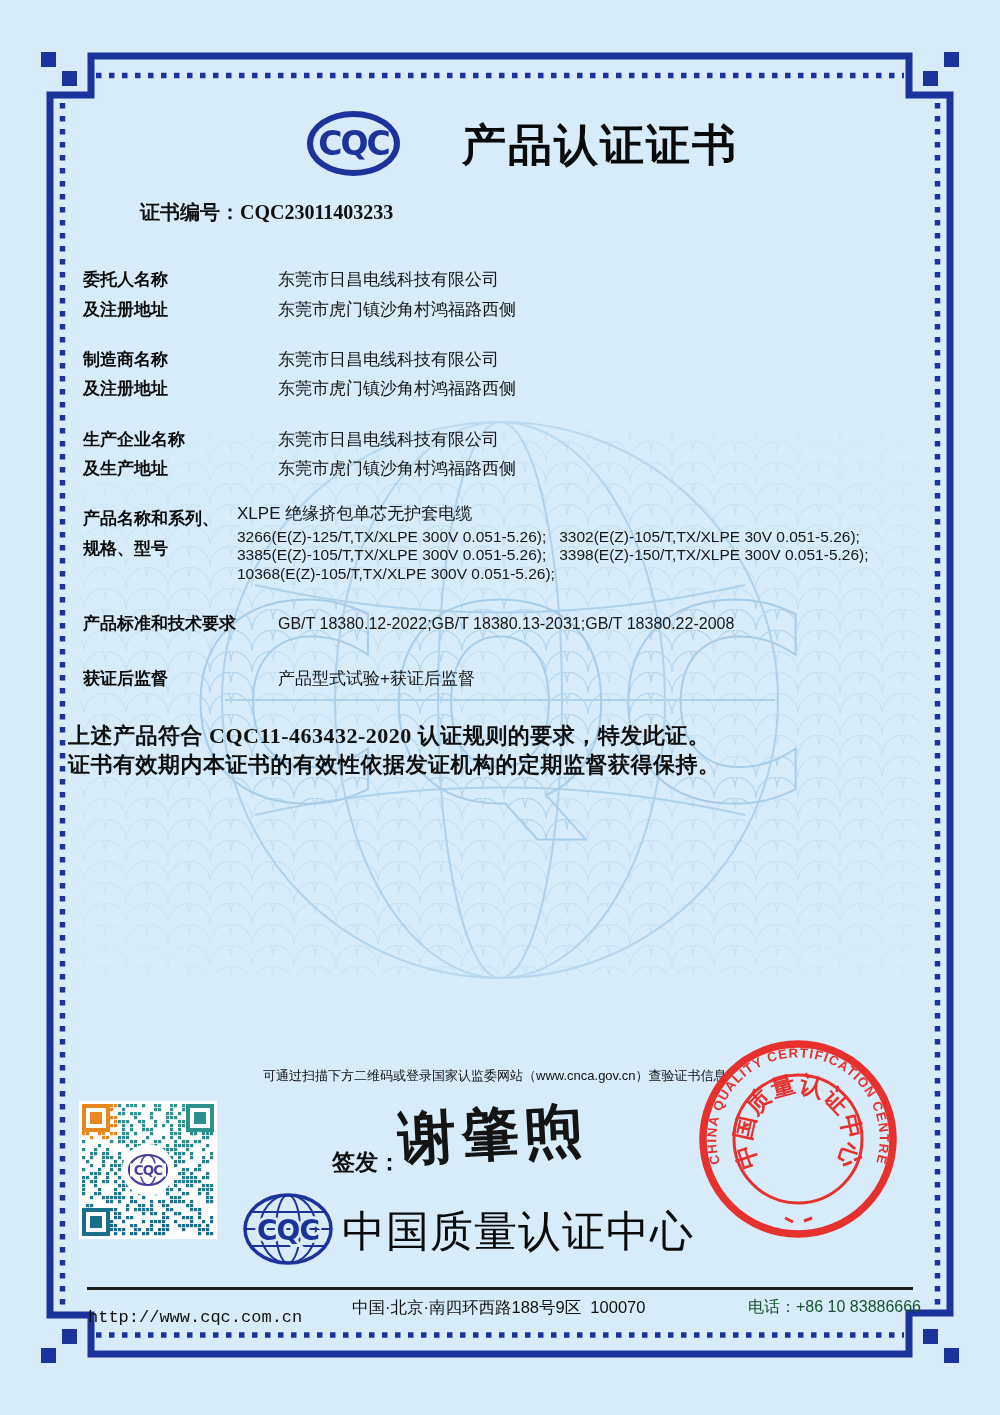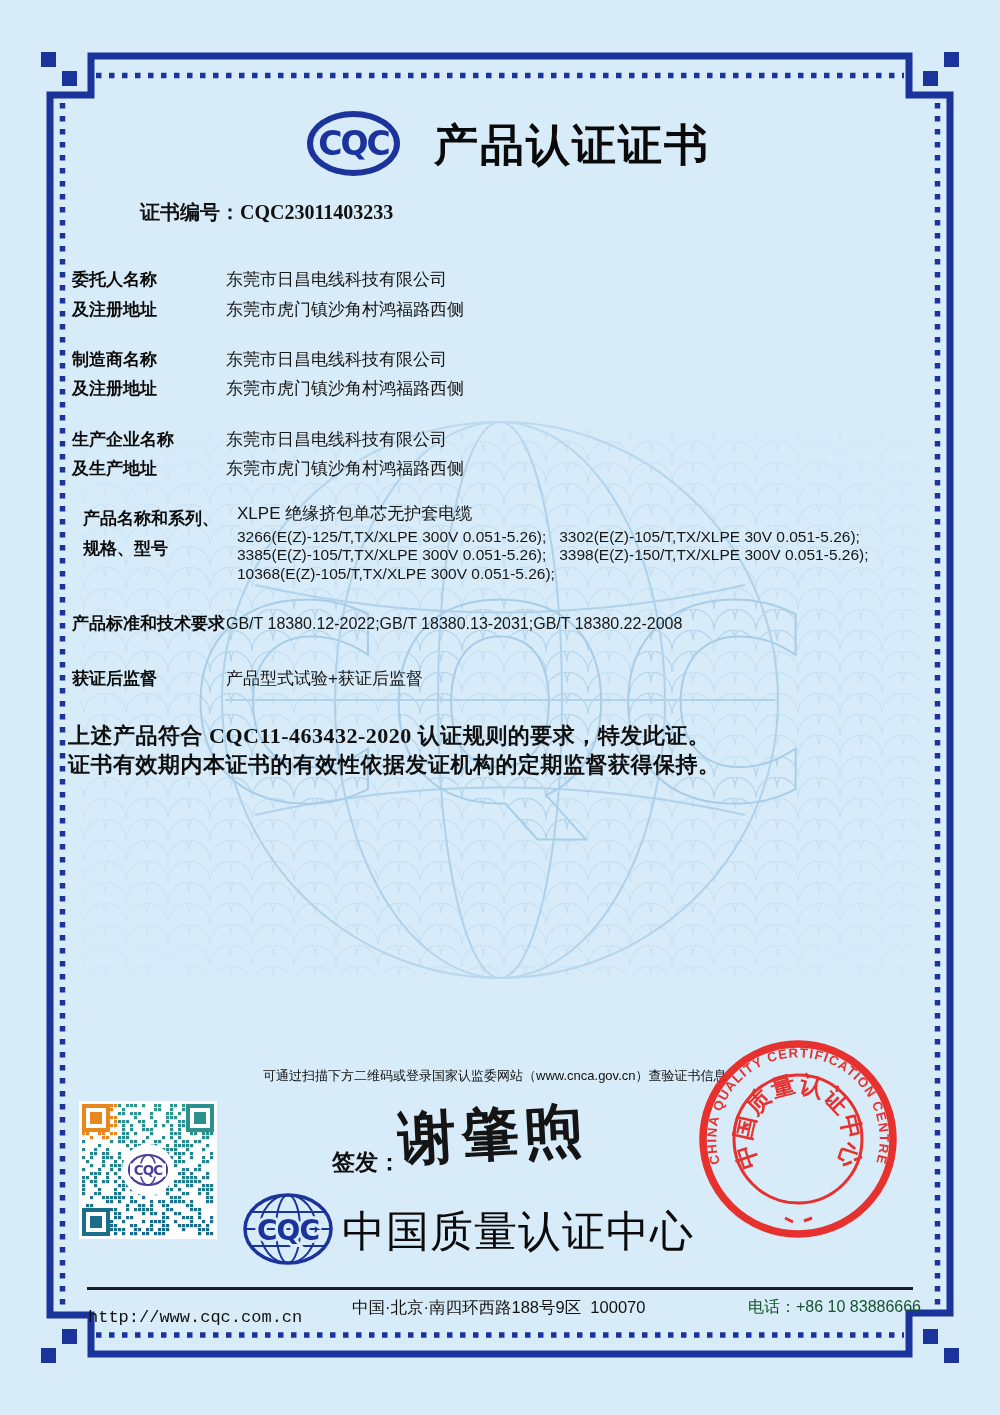--- a/index.html
+++ b/index.html
@@ -5,27 +5,27 @@
   html,body{margin:0;padding:0;background:#eef4f9;}
   .page{position:relative;width:1000px;height:1415px;margin:0 auto;background:#d7ebf8;
         font-family:"Liberation Sans",sans-serif;overflow:hidden;}
   .abs{position:absolute;}
   svg{display:block;}
   
   .logo-oval{left:307px;top:111px;width:81px;height:53px;border:6.5px solid #1b339b;
              border-radius:50%;display:flex;align-items:center;justify-content:center;background:transparent;}
   .logo-oval span{font-size:33px;font-weight:bold;color:#1b339b;letter-spacing:-2px;
                   font-family:"DejaVu Sans",sans-serif;}
-  .title{left:434px;top:116px;font-size:44px;font-weight:bold;color:#0a0a0a;letter-spacing:2px;margin:0;}
+  .title{left:462px;top:116px;font-size:44px;font-weight:bold;color:#0a0a0a;letter-spacing:2px;margin:0;}
   
   .kai{font-family:"Liberation Serif",serif;font-weight:bold;color:#101010;}
   .certno{left:140px;top:199px;font-size:20px;}
   .dates{left:600px;top:197px;font-size:17.5px;line-height:28px;}
   
-  .fieldrow{left:72px;width:840px;display:flex;font-size:17px;line-height:21px;}
+  .fieldrow{left:83px;width:840px;display:flex;font-size:17px;line-height:21px;gap:41px;}
   .fieldrow .lbl{width:154px;flex:none;font-weight:bold;color:#0b0b0b;}
   .fieldrow .val{color:#161616;}
   .prodlbl{left:83px;font-size:17px;font-weight:bold;color:#0b0b0b;}
   .prod-lines{left:237px;top:505px;color:#161616;}
   .prod-lines div{font-size:15.5px;line-height:18.5px;white-space:pre;}
   .prod-lines div:first-child{font-size:17px;margin-bottom:4px;}
   .stmt{left:68px;font-size:22px;letter-spacing:.5px;}
   .verify{left:263px;top:1067px;font-size:13px;color:#101010;}
   .signlbl{left:332px;top:1147px;font-size:23px;}
   .signname{left:398px;top:1096px;font-size:58px;font-family:"DejaVu Serif",serif;font-weight:bold;

